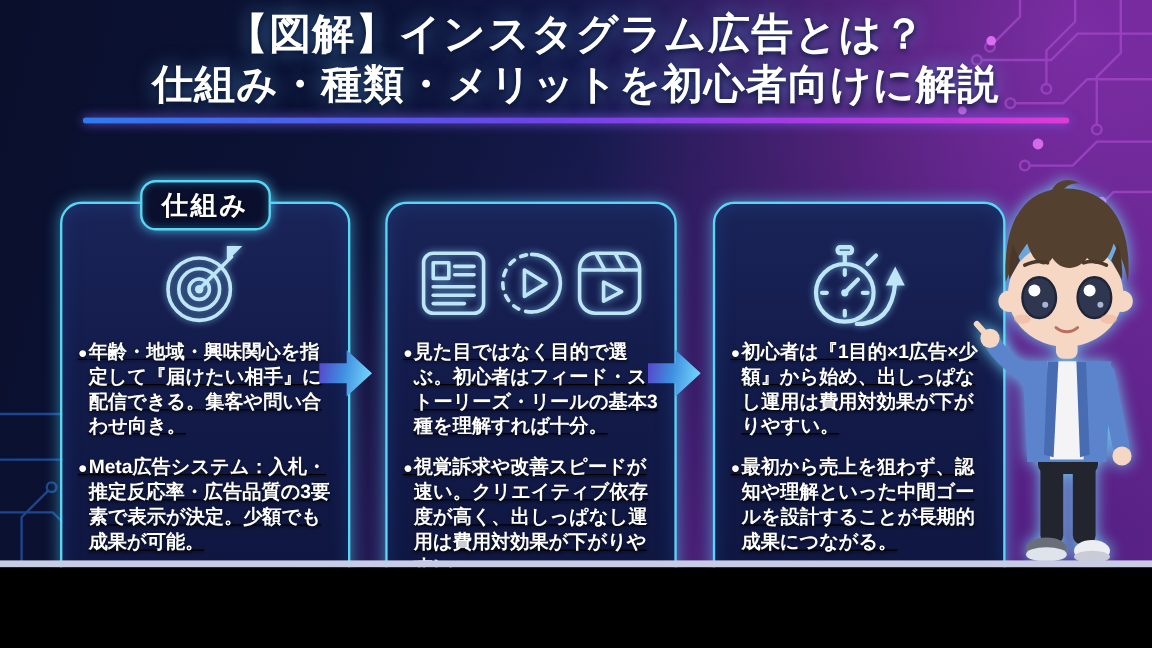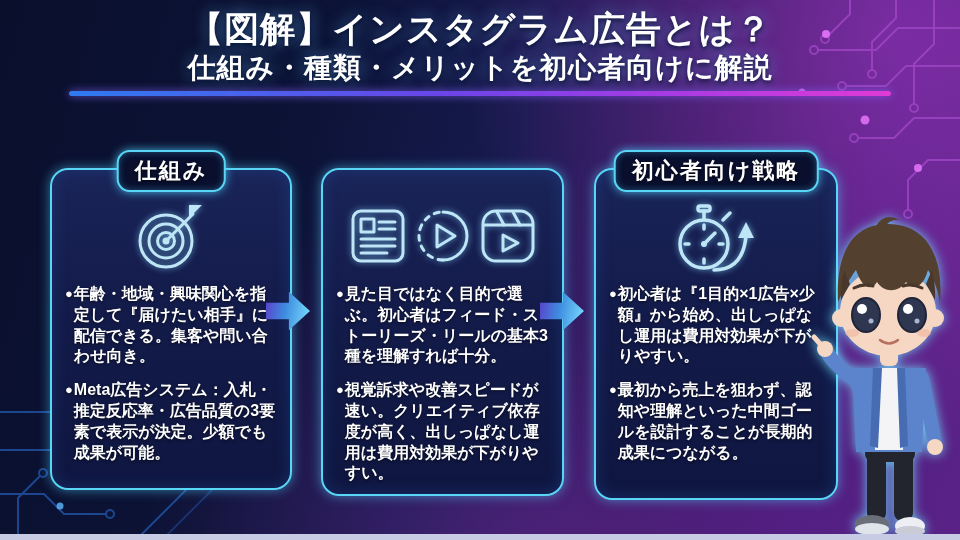--- a/index.html
+++ b/index.html
@@ -1,44 +1,45 @@
 <!DOCTYPE html>
 <html lang="ja"><head>
 <meta charset="utf-8">
 <style>
   html,body{margin:0;padding:0;background:#000;}
   .stage{
-    position:relative;width:960px;height:540px;overflow:hidden;
+    position:relative;width:960px;height:473px;overflow:hidden;
     font-family:"Liberation Sans","DejaVu Sans",sans-serif;
     background:linear-gradient(105deg,#0a0f2c 0%,#0c1336 30%,#171a4e 50%,#33195f 68%,#4d1d7d 84%,#5a2287 100%);
   }
   .bg-glow-tr{position:absolute;inset:0;background:radial-gradient(circle at 93% 6%,rgba(175,62,205,.48),transparent 42%);pointer-events:none;}
   .bg-glow-b{position:absolute;inset:0;background:radial-gradient(ellipse at 55% 105%,rgba(125,45,165,.42),transparent 52%);pointer-events:none;}
   .circuit{position:absolute;pointer-events:none;}
   .circuit.tr{top:0;right:0;}
   .circuit.bl{bottom:4px;left:0;}
 
   .title-wrap{position:absolute;top:8px;left:0;right:0;text-align:center;z-index:3;}
   .title-line{
     color:#fff;font-weight:800;letter-spacing:1px;line-height:1.22;
     text-shadow:0 2px 5px rgba(0,10,40,.9),0 0 16px rgba(105,190,255,.6);
   }
   .title-line.l1{font-size:35px;}
-  .title-line.l2{font-size:28px;}
+  .title-line.l2{font-size:34px;}
   .title-underline{
     width:822px;height:5px;margin:6px auto 0;border-radius:3px;
     background:linear-gradient(90deg,#2e7bf0 0%,#6a46e8 45%,#a83be4 72%,#e03ad6 100%);
     box-shadow:0 0 9px rgba(130,95,245,.85);
   }
 
   .card{
     position:absolute;border:2.5px solid #59d6f5;border-radius:18px;
     background:linear-gradient(180deg,#1a2458 0%,#131b4a 45%,#0f1640 100%);
     box-shadow:0 0 12px rgba(80,215,255,.55),inset 0 0 16px rgba(40,100,190,.30);
     z-index:2;
+    text-decoration:underline;
   }
   .card-pill{
     position:absolute;top:-20px;left:50%;transform:translateX(-50%);
     background:#0a0f2e;border:2.5px solid #59d6f5;border-radius:13px;
     box-shadow:0 0 10px rgba(80,215,255,.8),inset 0 0 7px rgba(80,215,255,.35);
     color:#fff;font-size:22px;font-weight:800;letter-spacing:2px;
     padding:4px 16px;white-space:nowrap;
     text-shadow:0 1px 3px rgba(0,0,0,.7);
   }
   .card-icons{display:flex;justify-content:center;align-items:center;gap:9px;margin-top:30px;height:72px;}
@@ -182,21 +183,20 @@
       <div class="bullet">
         <span class="marker">●</span>
         <span>視覚訴求や改善スピードが速い。クリエイティブ依存度が高く、出しっぱなし運用は費用対効果が下がりやすい。</span>
       </div>
     </div>
   </div>
 
   <div class="flow-arrow" style="left:540px;top:288px;"></div>
 
   <div class="card" style="left:594px;top:168px;width:240px;height:328px;">
-    <div class="card-pill">初心者向け戦略</div>
     <div class="card-icons">
       <svg width="92" height="72" viewBox="0 0 92 72">
         <g fill="none" stroke="#bfe6f7" stroke-width="3.5" stroke-linecap="round" stroke-linejoin="round">
           <circle cx="34" cy="44" r="24"></circle>
           <line x1="34" y1="25" x2="34" y2="29"></line>
           <line x1="34" y1="59" x2="34" y2="63"></line>
           <line x1="15" y1="44" x2="19" y2="44"></line>
           <line x1="49" y1="44" x2="53" y2="44"></line>
           <line x1="34" y1="44" x2="45" y2="33"></line>
           <rect x="28" y="6" width="12" height="5" rx="2"></rect>

